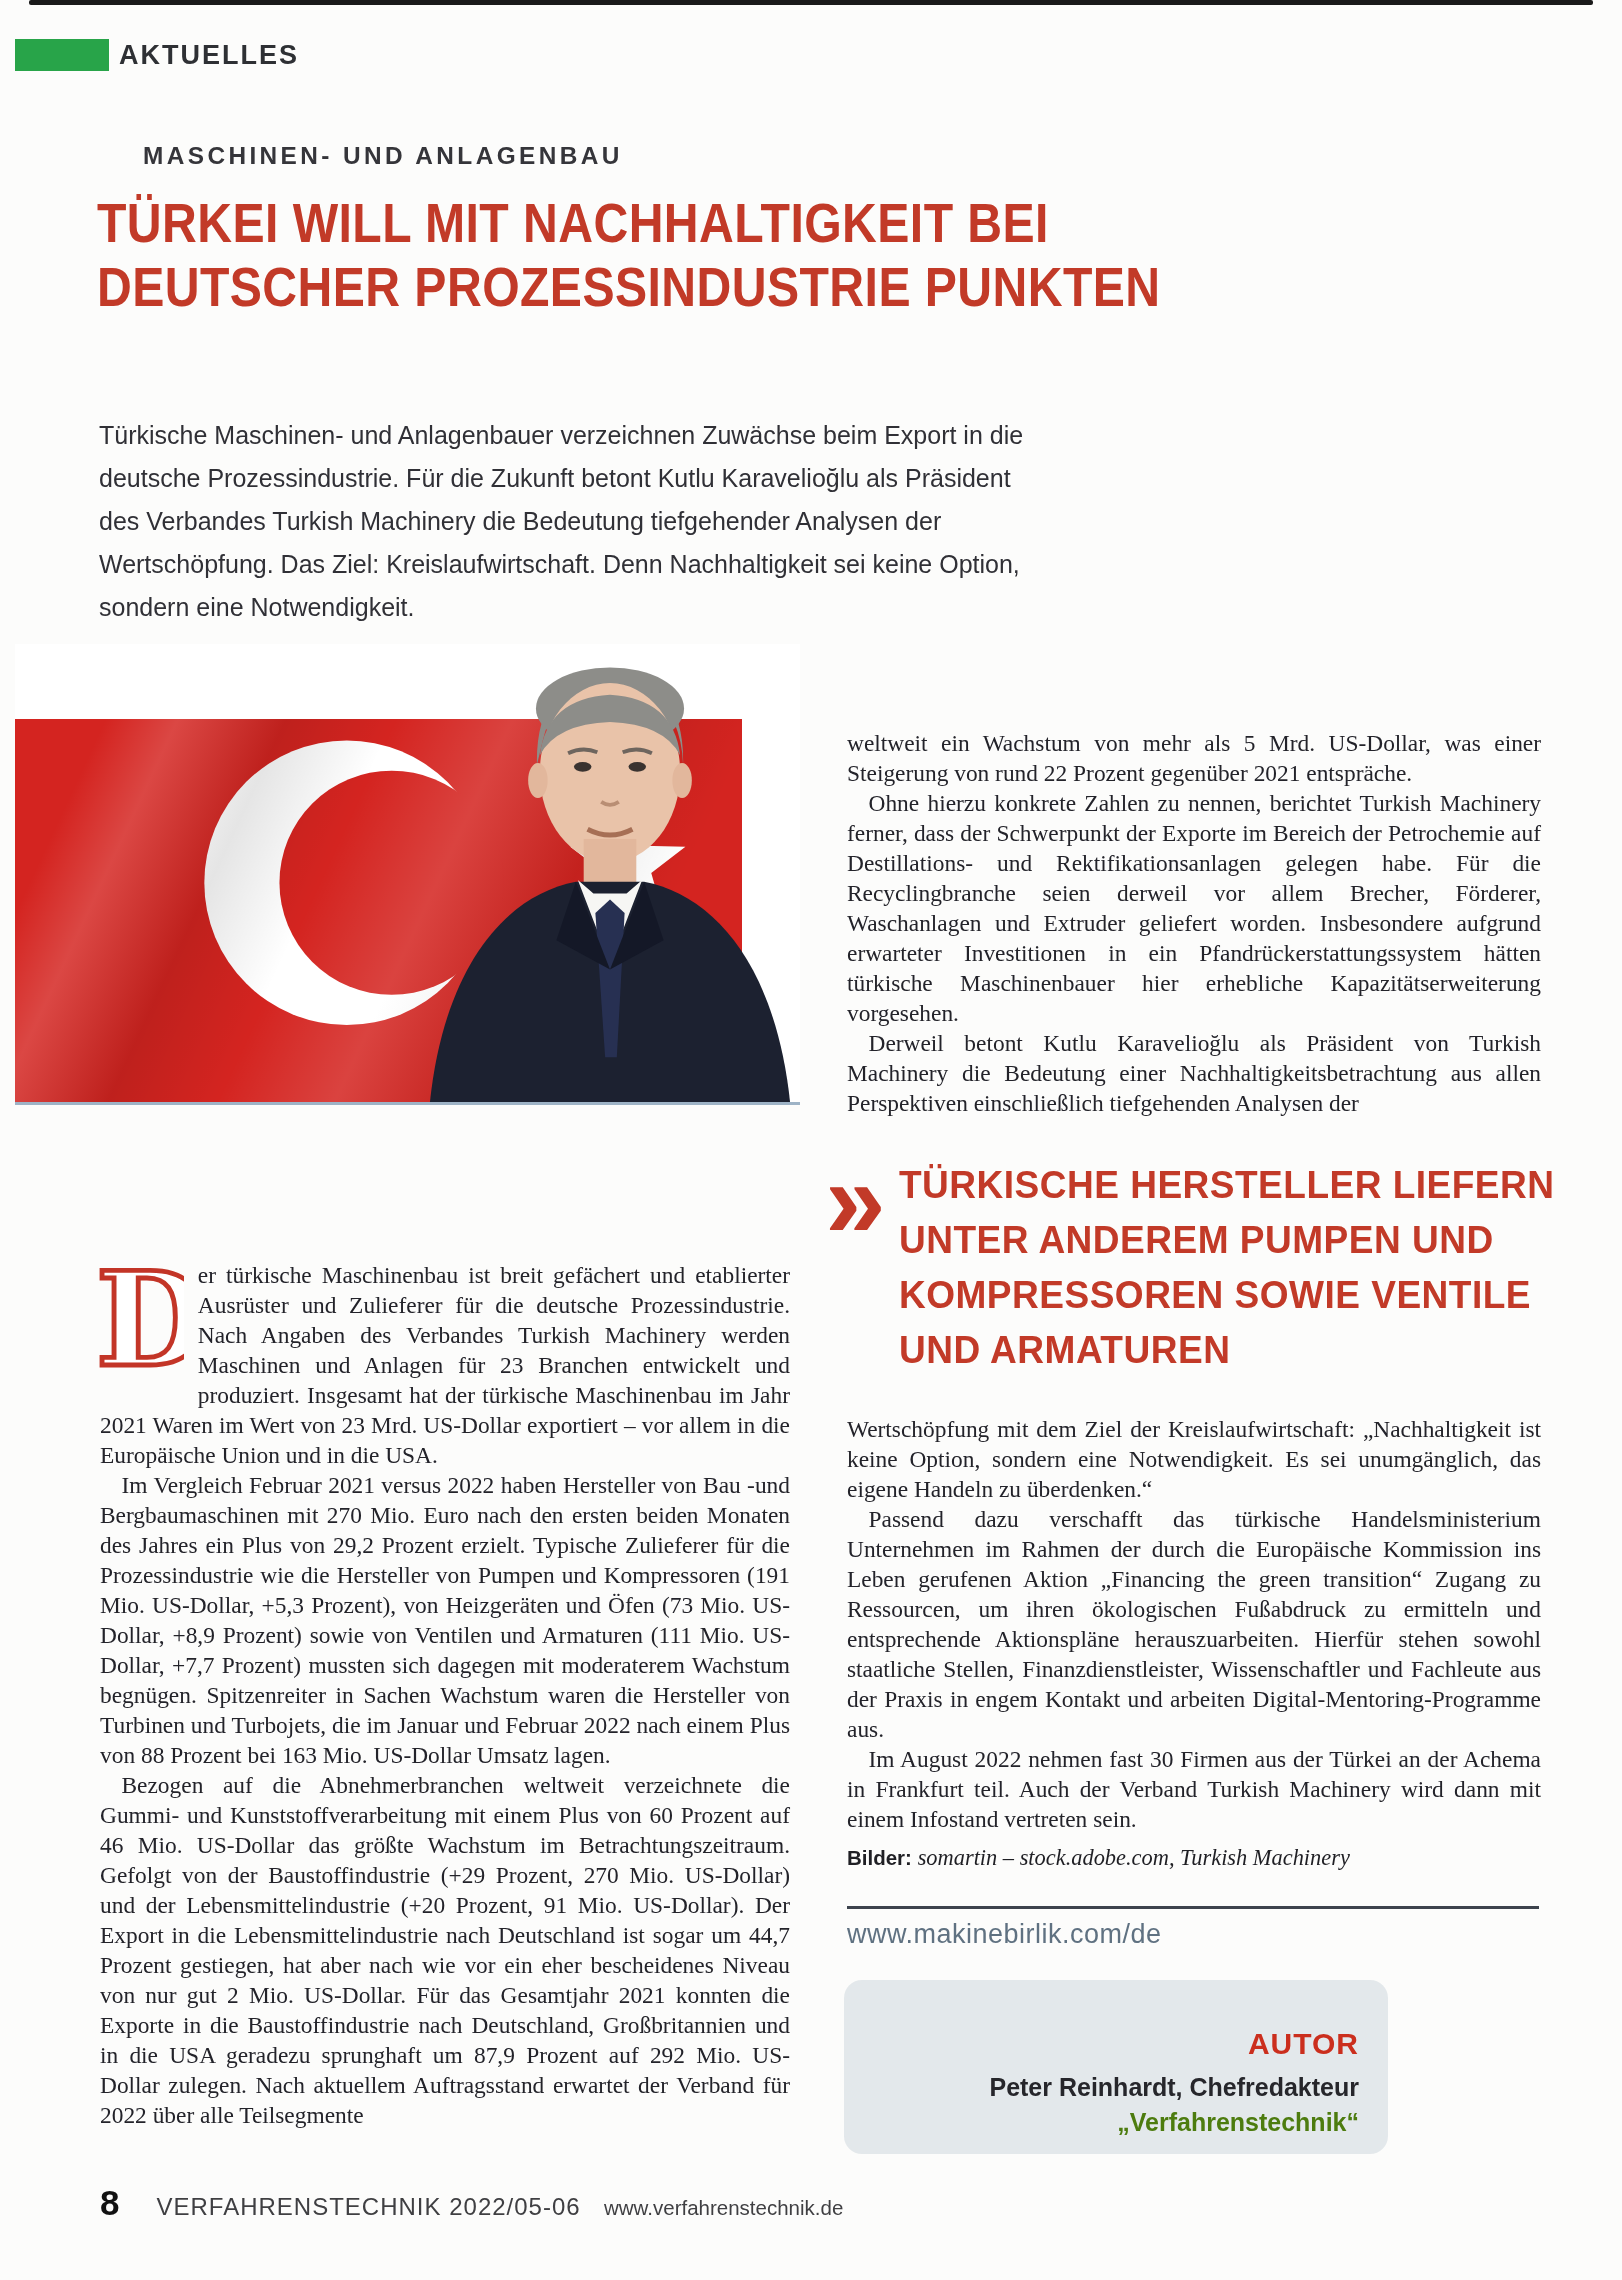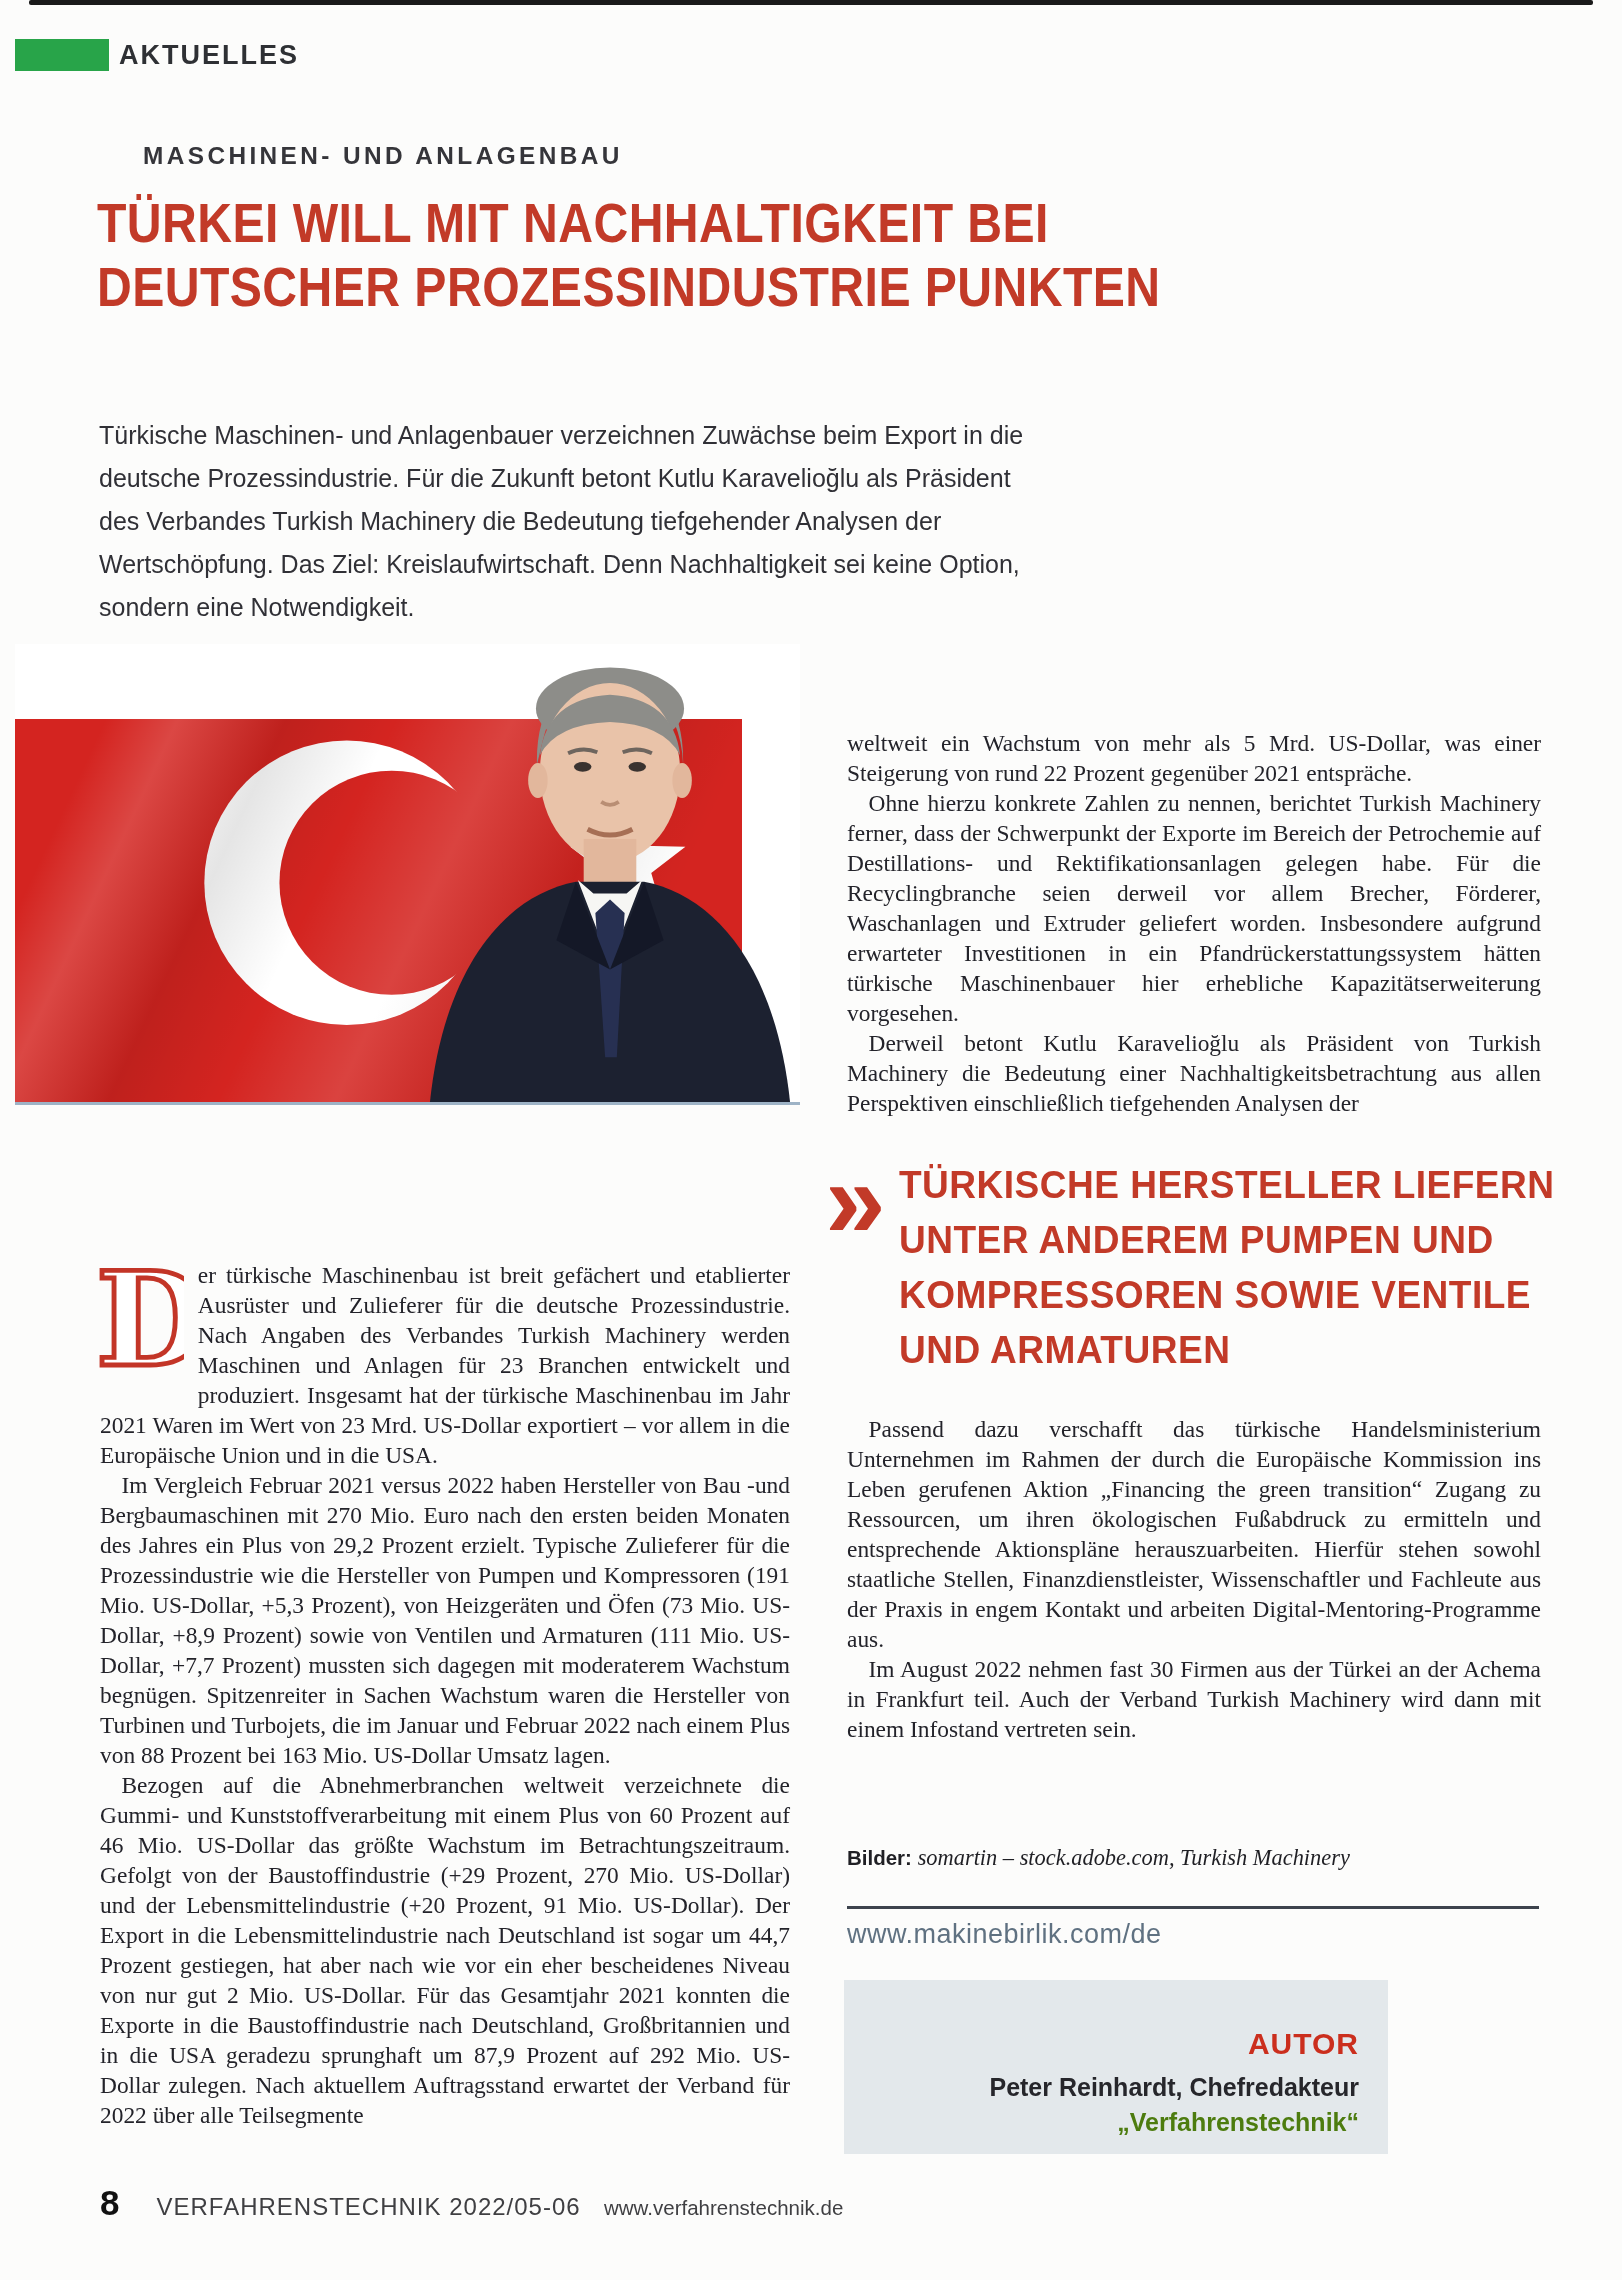--- a/index.html
+++ b/index.html
@@ -51,21 +51,21 @@
   .pull-quote .pq-line{font-weight:700;font-size:39px;line-height:55px;letter-spacing:0.5px;
            color:var(--accent_red,#c23a28);transform:scaleX(.95);transform-origin:left top;white-space:nowrap;}
 
   
   .credits{left:847px;top:1845px;font-size:20.5px;color:#1f1f24;}
   .credits .lbl{font-weight:700;}
   .credits .txt{font-family:"Liberation Serif",serif;font-style:italic;font-size:22.4px;}
   .rule{left:847px;top:1906px;width:692px;height:2.9px;background:#3d434d;}
   .ext-link{left:847px;top:1919px;font-size:27px;letter-spacing:0.5px;color:var(--link_gray_blue,#5f7181);}
   .author-box{left:844px;top:1980px;width:544px;height:174px;background:var(--author_box_bg,#e3e8eb);
-              text-align:right;box-sizing:border-box;padding:47px 29px 0 0;}
+              text-align:right;box-sizing:border-box;padding:47px 29px 0 0;border-radius:18px;}
   .author-label{font-weight:700;font-size:30px;letter-spacing:1px;color:#cb2e1d;}
   .author-name{font-weight:700;font-size:25px;color:#26262b;margin-top:11.7px;}
   .author-pub{font-weight:700;font-size:25px;color:#4d7c0f;margin-top:6.8px;}
 
   
   .footer{left:100px;top:2183px;display:flex;align-items:baseline;}
   .page-num{font-weight:700;font-size:35px;color:#111;}
   .footer-mag{font-size:24px;letter-spacing:1px;color:#3f3f42;margin-left:37px;}
   .footer-site{font-size:20.5px;color:#3f3f42;margin-left:23.4px;}
 </style>
@@ -147,20 +147,21 @@
 
   <div class="abs pq-mark">»</div>
   <div class="abs pull-quote">
     <div class="pq-line">TÜRKISCHE HERSTELLER LIEFERN</div>
     <div class="pq-line">UNTER ANDEREM PUMPEN UND</div>
     <div class="pq-line">KOMPRESSOREN SOWIE VENTILE</div>
     <div class="pq-line">UND ARMATUREN</div>
   </div>
 
   <div class="abs serif-col right-col-bottom">
+    <p>Wertschöpfung mit dem Ziel der Kreislaufwirtschaft: „Nachhaltigkeit ist keine Option, sondern eine Notwendigkeit. Es sei unumgänglich, das eigene Handeln zu überdenken.“</p>
     <p class="ind">Passend dazu verschafft das türkische Handelsministerium Unternehmen im Rahmen der durch die Europäische Kommission ins Leben gerufenen Aktion „Financing the green transition“ Zugang zu Ressourcen, um ihren ökologischen Fußabdruck zu ermitteln und entsprechende Aktionspläne herauszuarbeiten. Hierfür stehen sowohl staatliche Stellen, Finanzdienstleister, Wissenschaftler und Fachleute aus der Praxis in engem Kontakt und arbeiten Digital-Mentoring-Programme aus.</p>
     <p class="ind">Im August 2022 nehmen fast 30 Firmen aus der Türkei an der Achema in Frankfurt teil. Auch der Verband Turkish Machinery wird dann mit einem Infostand vertreten sein.</p>
   </div>
 
   <div class="abs credits">
     <span class="lbl">Bilder:</span>
     <span class="txt">somartin – stock.adobe.com, Turkish Machinery</span>
   </div>
 
   <div class="abs rule"></div>

